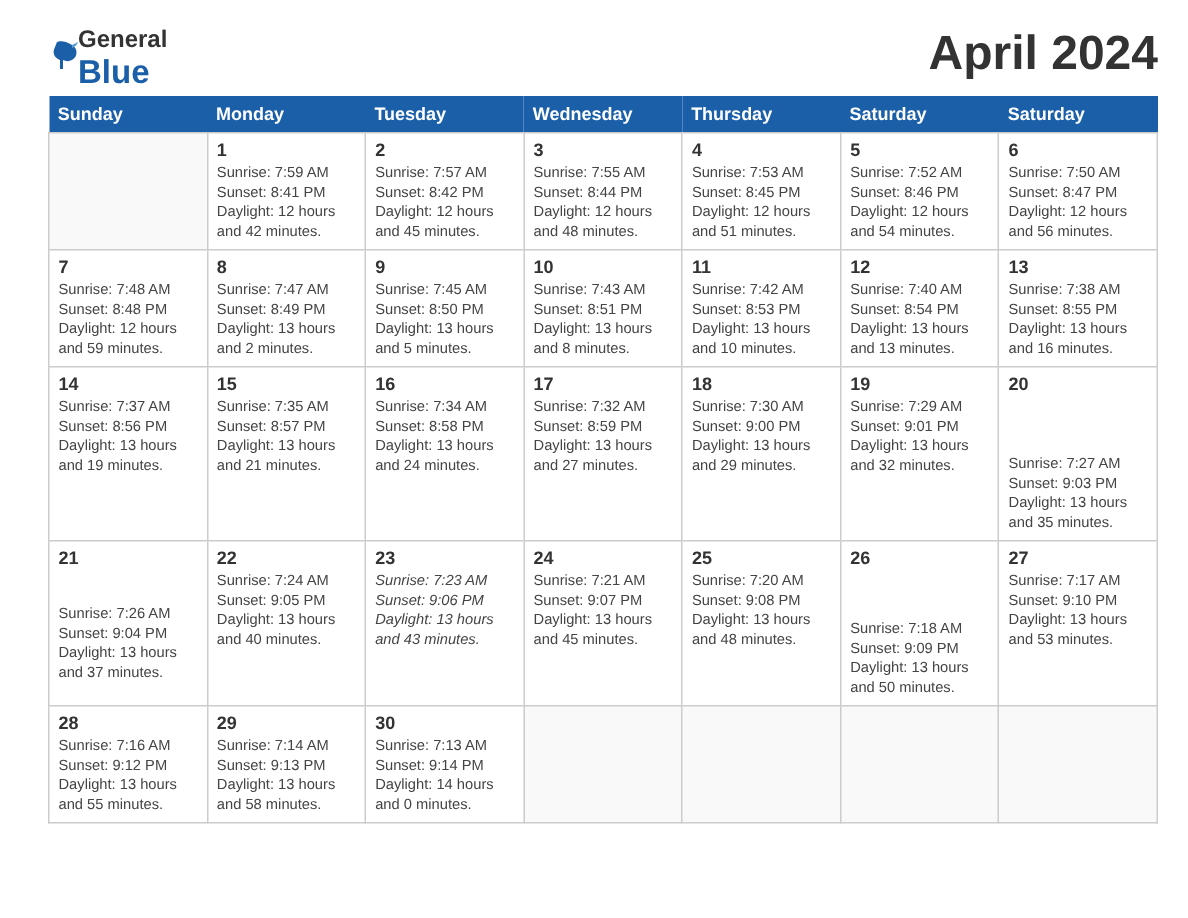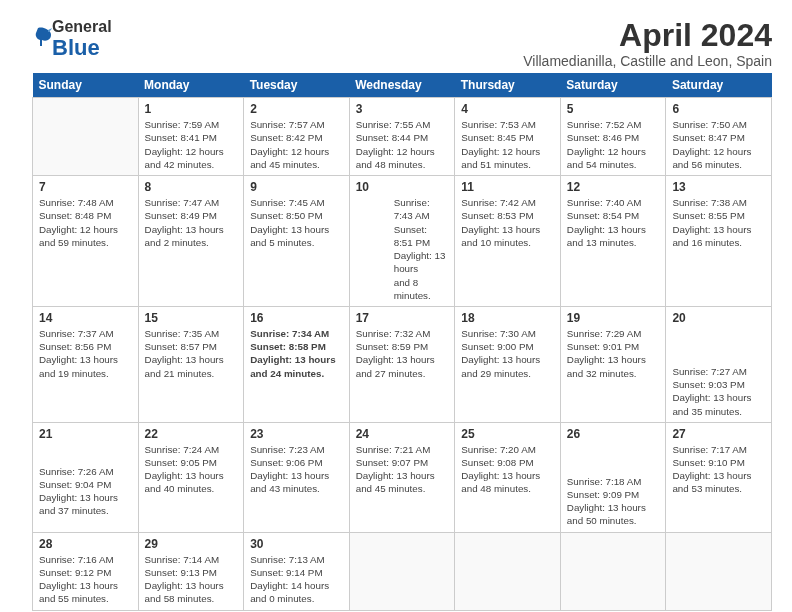--- a/index.html
+++ b/index.html
@@ -103,21 +103,20 @@
         <path d="M4 2 C4 2 8 0 14 4 C18 6 18 12 14 14 C12 15 10 15 8 14 L8 20 L6 20 L6 14 C3 13 1 10 2 7 Z" fill="#1a5fa8"></path>
         <path d="M14 4 C16 3 18 2 18 2 C18 2 17 5 14 6" fill="#5b9bd5"></path>
       </svg>
       <div class="logo-text">
         <span class="logo-general">General</span>
         <span class="logo-blue">Blue</span>
       </div>
     </div>
     <div class="title-section">
       <div class="main-title">April 2024</div>
-      <div class="subtitle">Villamedianilla, Castille and Leon, Spain</div>
     </div>
   </div>
 
   <table>
     <thead>
       <tr>
       <th>Sunday</th>
           <th>Monday</th>
           <th>Tuesday</th>
           <th>Wednesday</th>
@@ -189,21 +188,21 @@
           </td>
           <td>
             <div class="day-num">9</div>
             <div class="day-info" style="white-space: pre-line;">Sunrise: 7:45 AM
 Sunset: 8:50 PM
 Daylight: 13 hours
 and 5 minutes.</div>
           </td>
           <td>
             <div class="day-num">10</div>
-            <div class="day-info" style="white-space: pre-line; margin-left: 38px;">Sunrise: 7:43 AM
+            <div class="day-info" style="white-space: pre-line;">Sunrise: 7:43 AM
 Sunset: 8:51 PM
 Daylight: 13 hours
 and 8 minutes.</div>
           </td>
           <td>
             <div class="day-num">11</div>
             <div class="day-info" style="white-space: pre-line;">Sunrise: 7:42 AM
 Sunset: 8:53 PM
 Daylight: 13 hours
 and 10 minutes.</div>
@@ -233,21 +232,21 @@
           </td>
           <td>
             <div class="day-num">15</div>
             <div class="day-info" style="white-space: pre-line;">Sunrise: 7:35 AM
 Sunset: 8:57 PM
 Daylight: 13 hours
 and 21 minutes.</div>
           </td>
           <td>
             <div class="day-num">16</div>
-            <div class="day-info" style="white-space: pre-line; font-weight: bold;">Sunrise: 7:34 AM
+            <div class="day-info" style="white-space: pre-line;">Sunrise: 7:34 AM
 Sunset: 8:58 PM
 Daylight: 13 hours
 and 24 minutes.</div>
           </td>
           <td>
             <div class="day-num">17</div>
             <div class="day-info" style="white-space: pre-line;">Sunrise: 7:32 AM
 Sunset: 8:59 PM
 Daylight: 13 hours
 and 27 minutes.</div>
@@ -284,21 +283,21 @@
           </td>
           <td>
             <div class="day-num">22</div>
             <div class="day-info" style="white-space: pre-line;">Sunrise: 7:24 AM
 Sunset: 9:05 PM
 Daylight: 13 hours
 and 40 minutes.</div>
           </td>
           <td>
             <div class="day-num">23</div>
-            <div class="day-info" style="white-space: pre-line;">Sunrise: 7:23 AM
+            <div class="day-info" style="white-space: pre-line; font-style: italic;">Sunrise: 7:23 AM
 Sunset: 9:06 PM
 Daylight: 13 hours
 and 43 minutes.</div>
           </td>
           <td>
             <div class="day-num">24</div>
             <div class="day-info" style="white-space: pre-line;">Sunrise: 7:21 AM
 Sunset: 9:07 PM
 Daylight: 13 hours
 and 45 minutes.</div>

